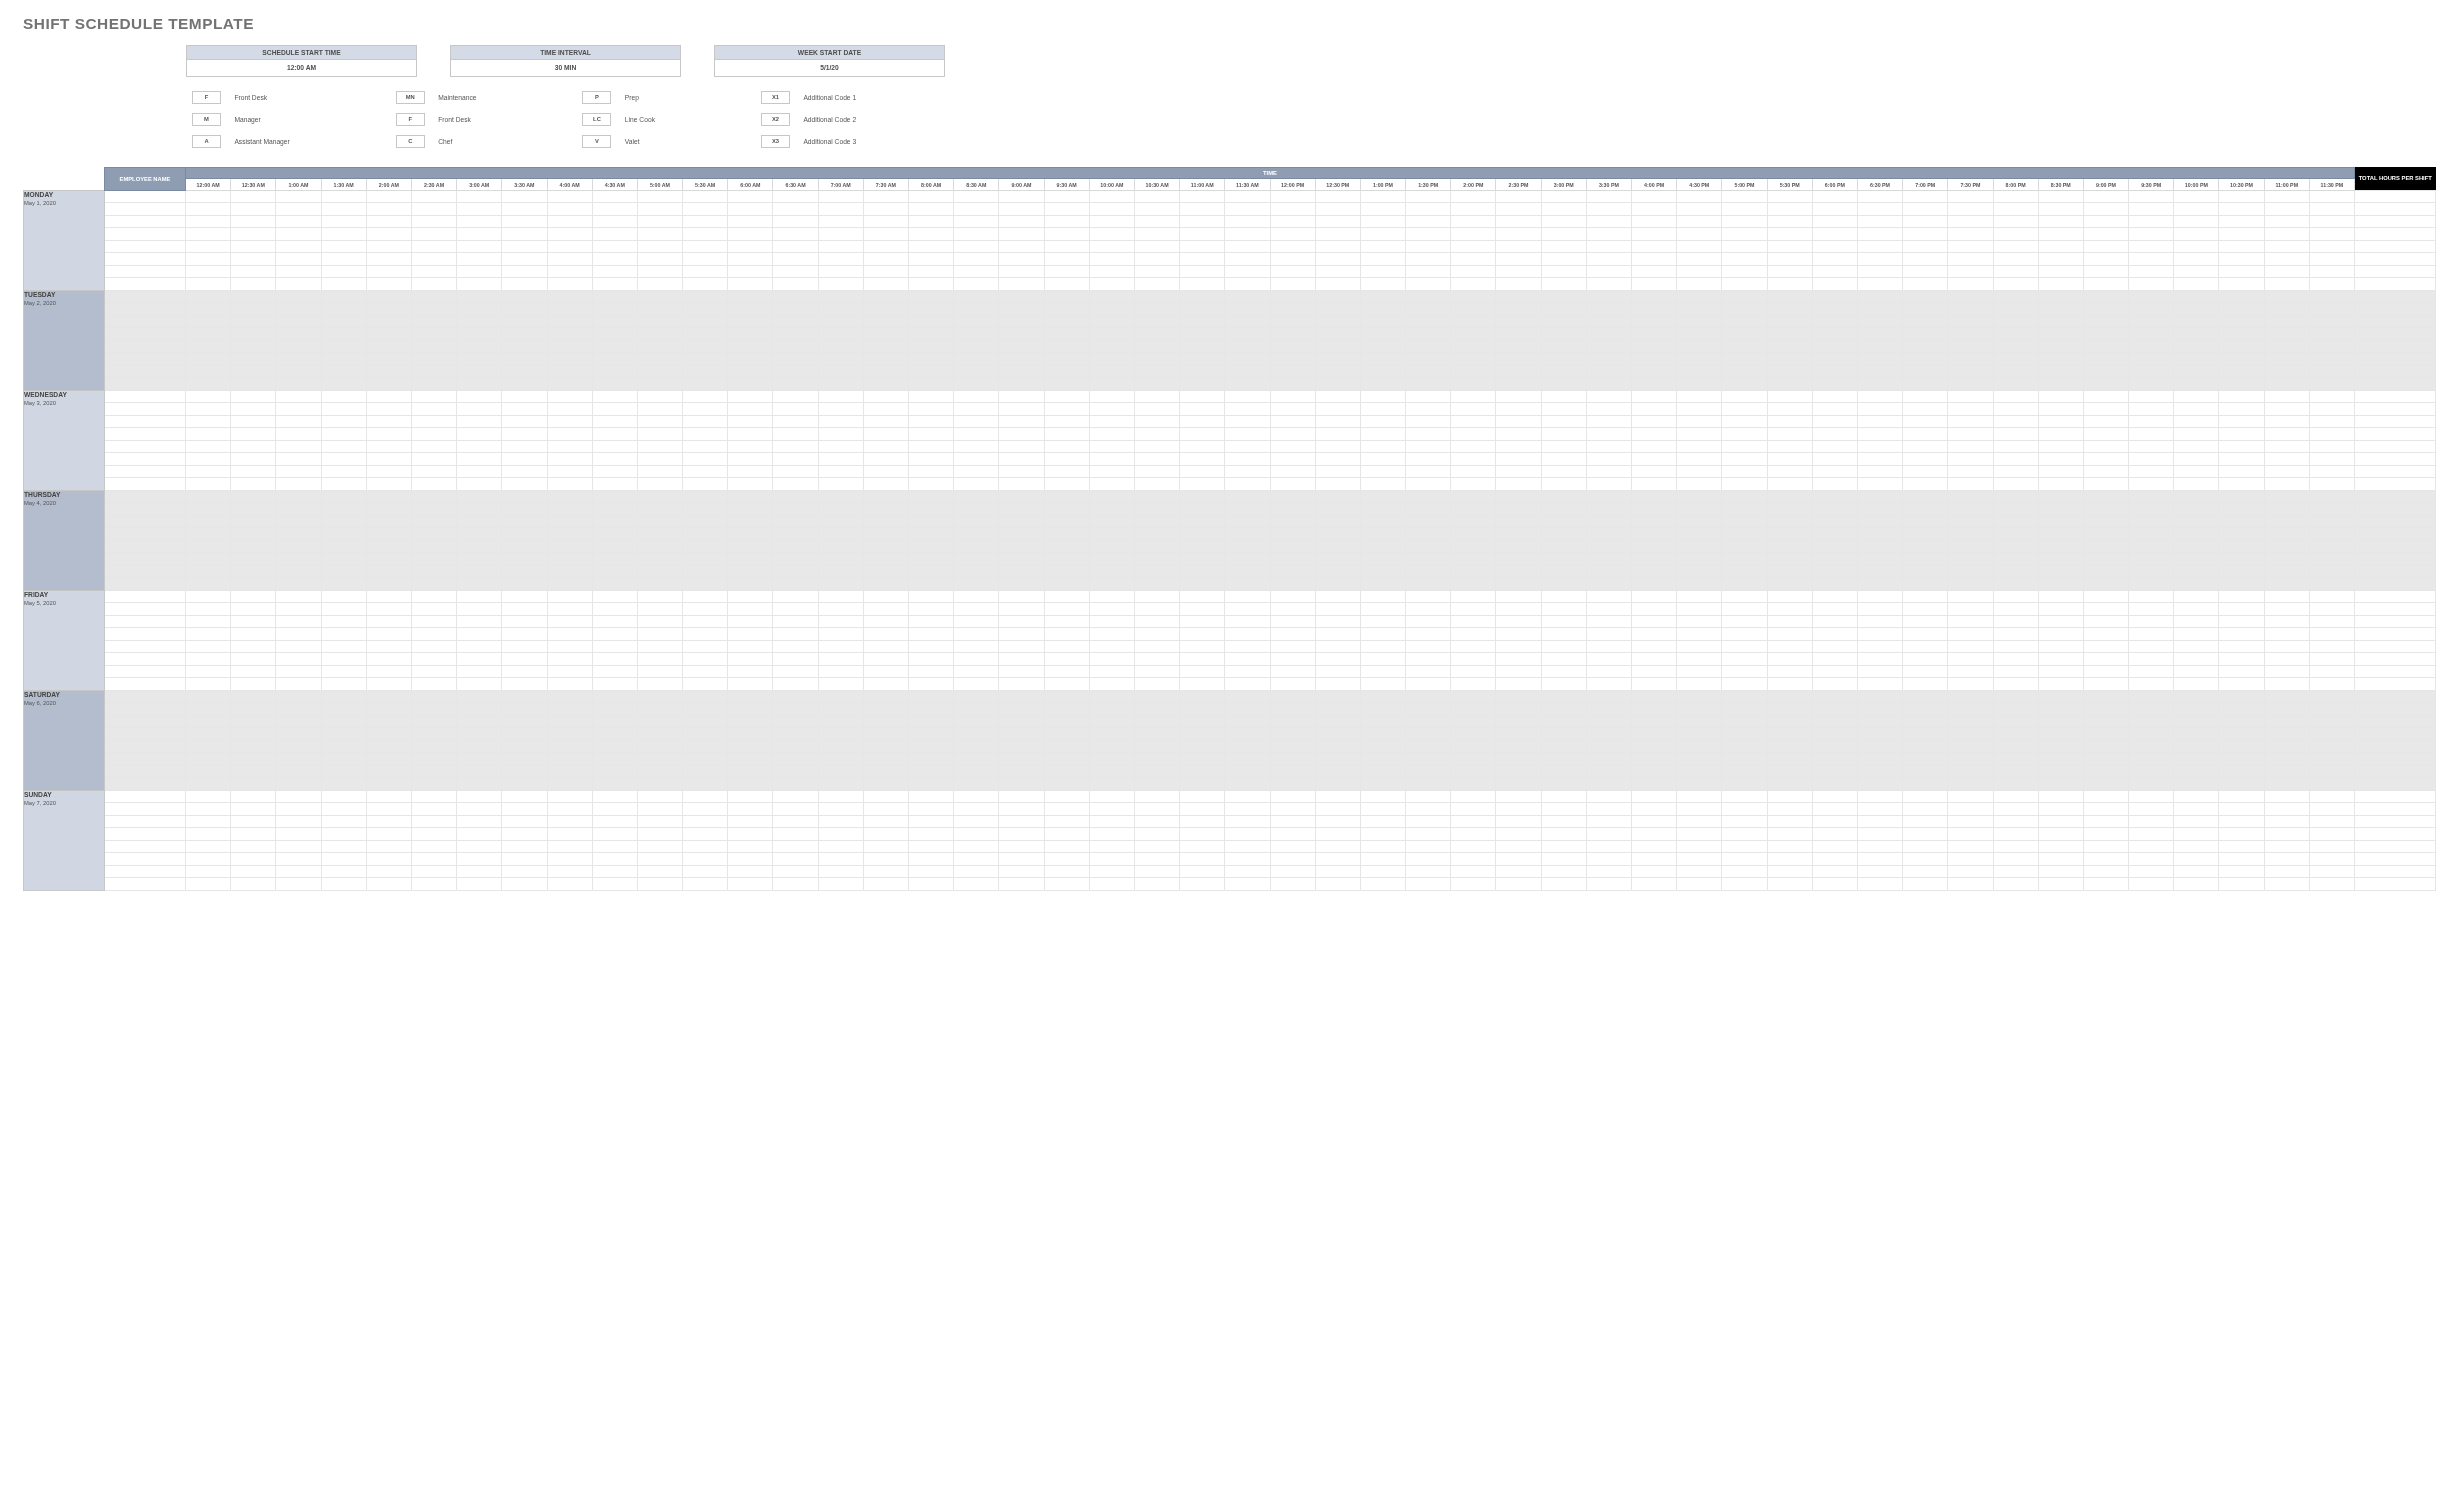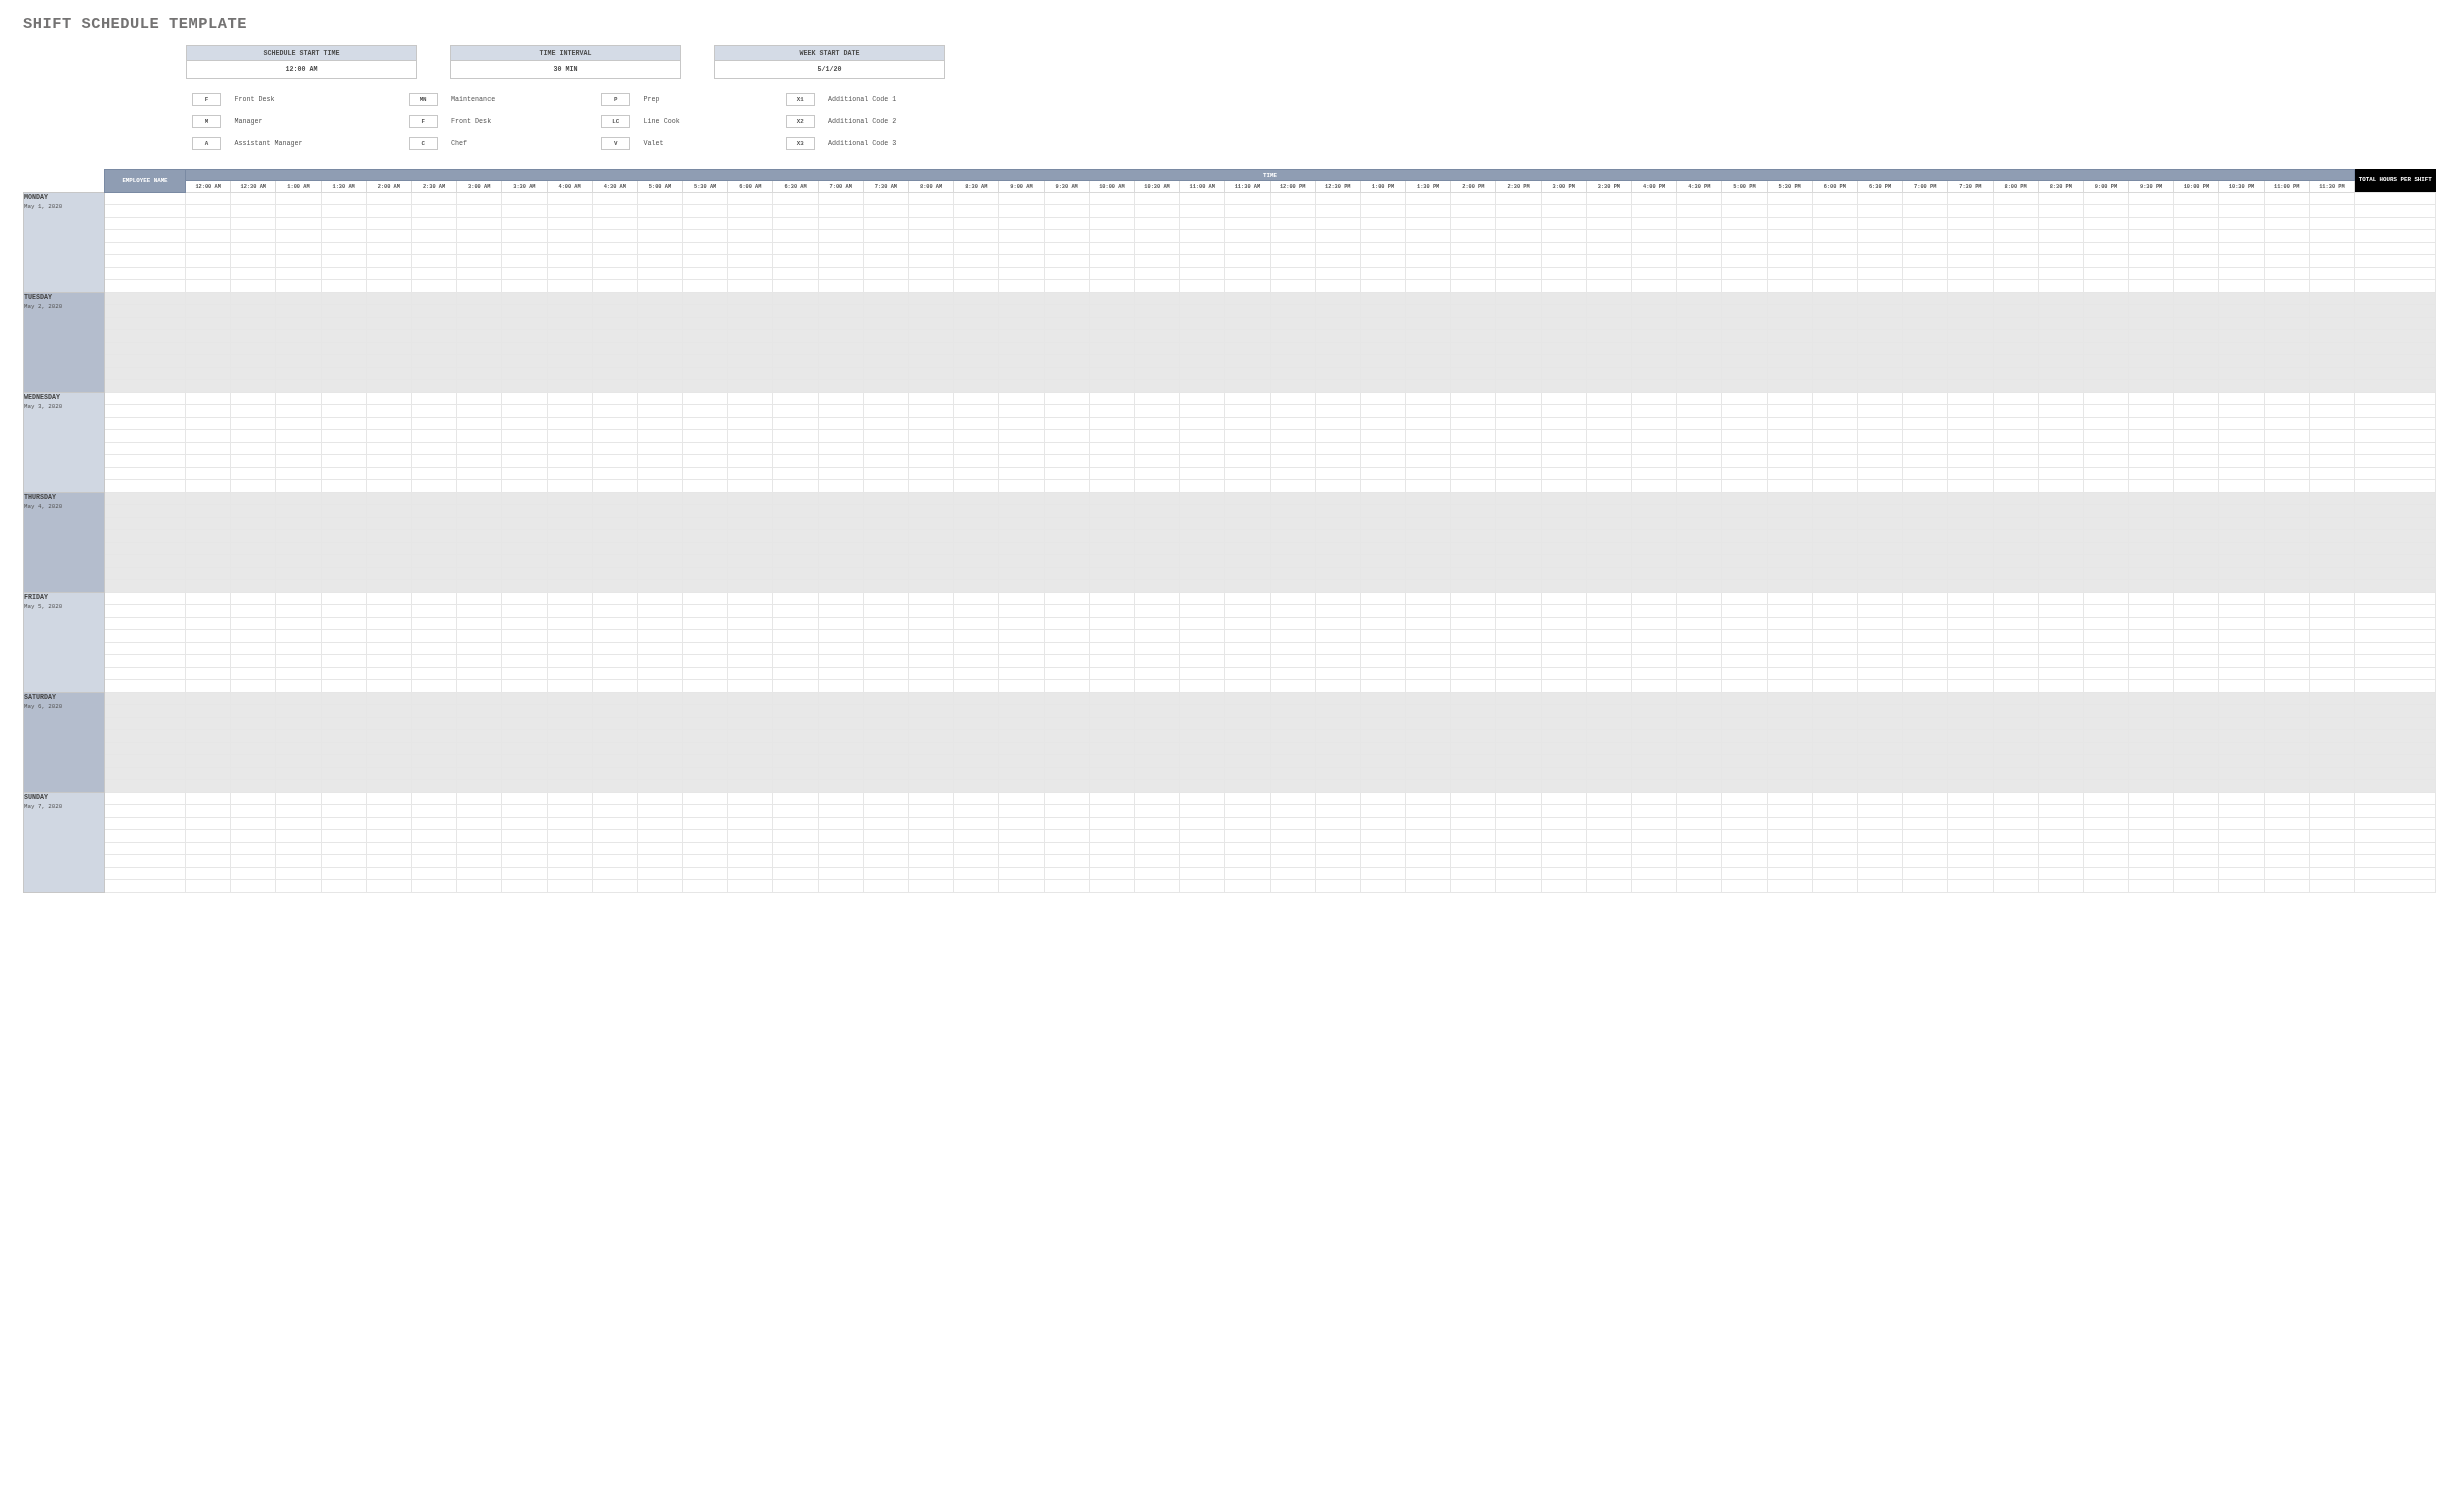--- a/index.html
+++ b/index.html
@@ -4,21 +4,21 @@
 <style>
   * { box-sizing: border-box; }
   body {
     margin: 0;
     font-family: Arial, Helvetica, sans-serif;
     font-size: 5.8px;
     background: #fff;
     color: #333;
     width: 2459px;
   }
-  .wrap { padding: 11.5px 23px; font-family: Liberation Mono, monospace; }
+  .wrap { padding: 11.5px 23px; }
   h1.title {
     font-size: 15.4px;
     font-weight: 700;
     letter-spacing: 0.5px;
     color: #747373;
     margin: 3.8px 0 11.5px 0;
   }
   
   .config-row {
     display: flex;

